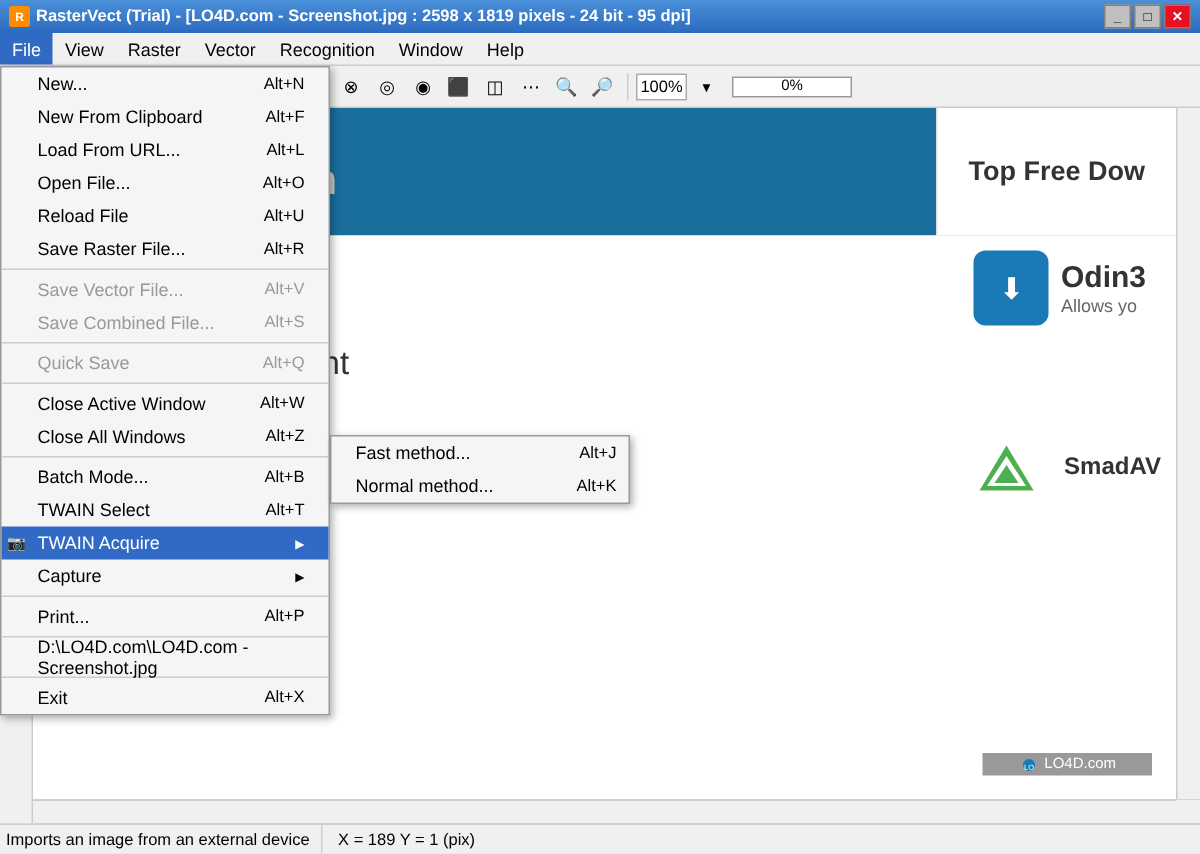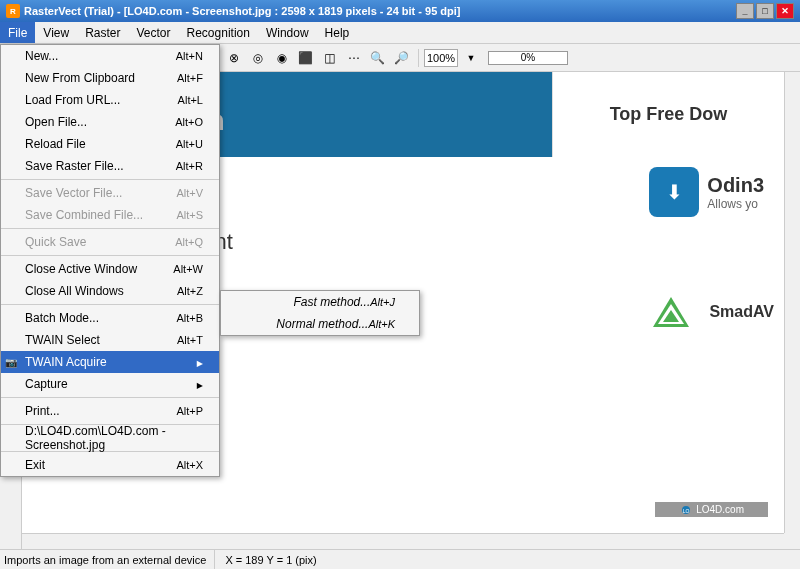--- a/index.html
+++ b/index.html
@@ -288,25 +288,24 @@
       top: 290px; 
       width: 200px;
       background: #f5f5f5;
       border: 1px solid #999;
       box-shadow: 2px 2px 5px rgba(0,0,0,0.3);
       z-index: 1001;
     }
     .submenu-item {
       display: flex;
       align-items: center;
-      justify-content: flex-end;
-      padding: 3px 24px 3px 16px;
+      justify-content: space-between;
+      padding: 3px 8px 3px 16px;
       cursor: pointer;
       height: 22px;
-      font-style: italic;
     }
     .submenu-item .shortcut { font-size: 11px; }
 
     
     .submenu-arrow::after { content: '▶'; font-size: 8px; }
 
     
     .twain-highlighted {
       background: #316AC5 !important;
       color: white !important;
@@ -530,21 +529,21 @@
 <div class="main-area">
   <div class="canvas-area">
     <div class="screenshot-bg">
 
       <div class="lo4d-header">
         <div style="font-size:44px;font-weight:bold;color:white;font-family:Arial,sans-serif;">
           LO4D<span style="font-size:28px;color:#ccc;">.com</span>
         </div>
       </div>
 
-      <div style="position:absolute;top:0;right:0;width:232px;height:85px;background:white;border-left:1px solid #ddd;display:flex;align-items:center;justify-content:center;">
+      <div style="position:absolute;top:0;right:0;width:160px;height:85px;background:white;border-left:1px solid #ddd;display:flex;align-items:center;justify-content:center;">
         <span style="font-size:18px;font-weight:bold;color:#333;">Top Free Dow</span>
       </div>
 
       <div style="padding:15px 20px;background:white;position:relative;">
         <div style="font-size:28px;color:#333;font-weight:normal;">e Categories</div>
 
         <div style="position:absolute;right:20px;top:10px;display:flex;align-items:center;gap:8px;">
           <div style="width:50px;height:50px;background:#1a7ab5;border-radius:8px;display:flex;align-items:center;justify-content:center;color:white;font-size:20px;">
             ⬇
           </div>

